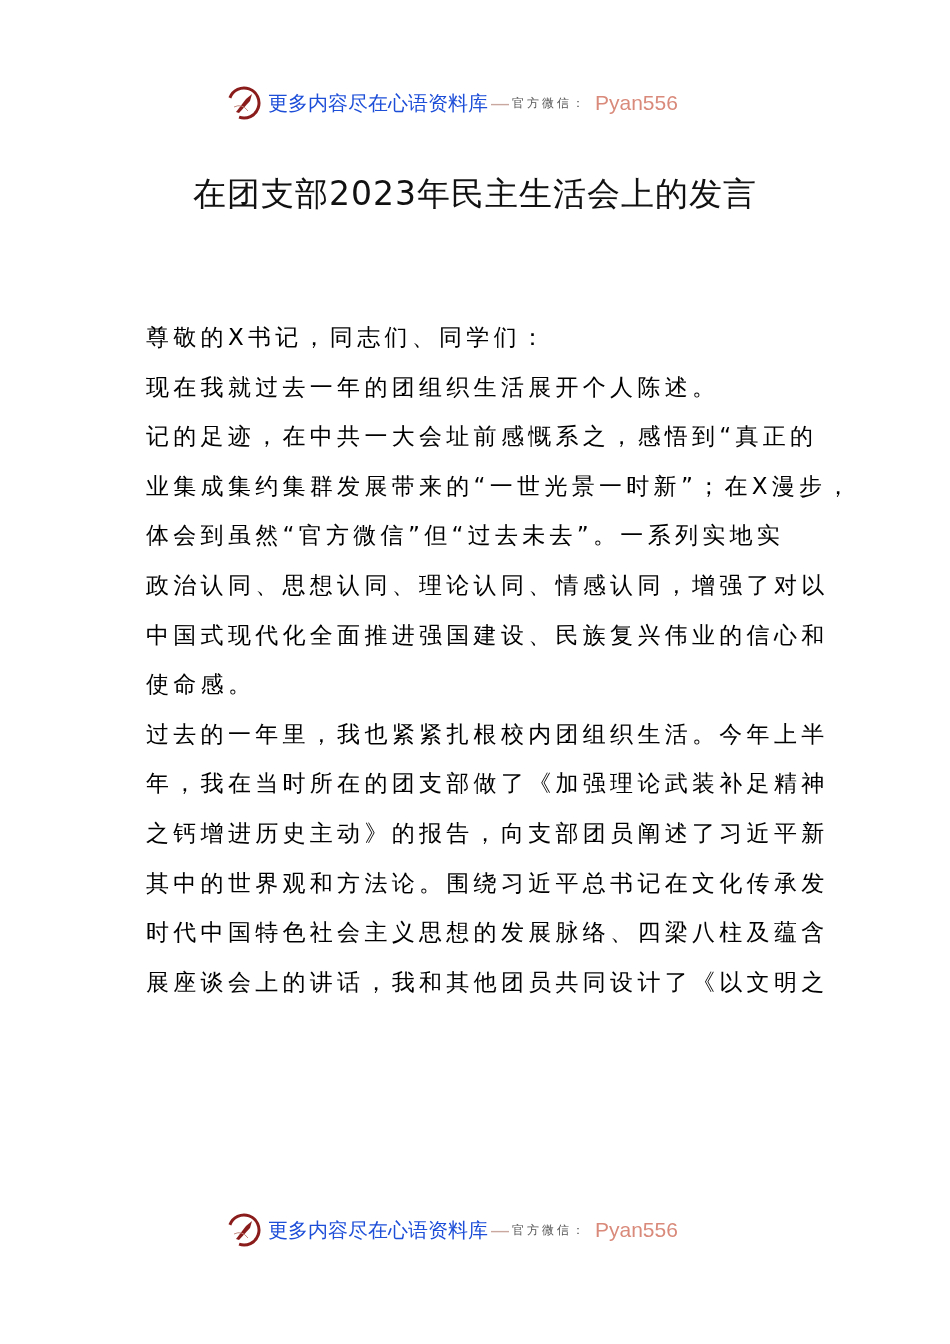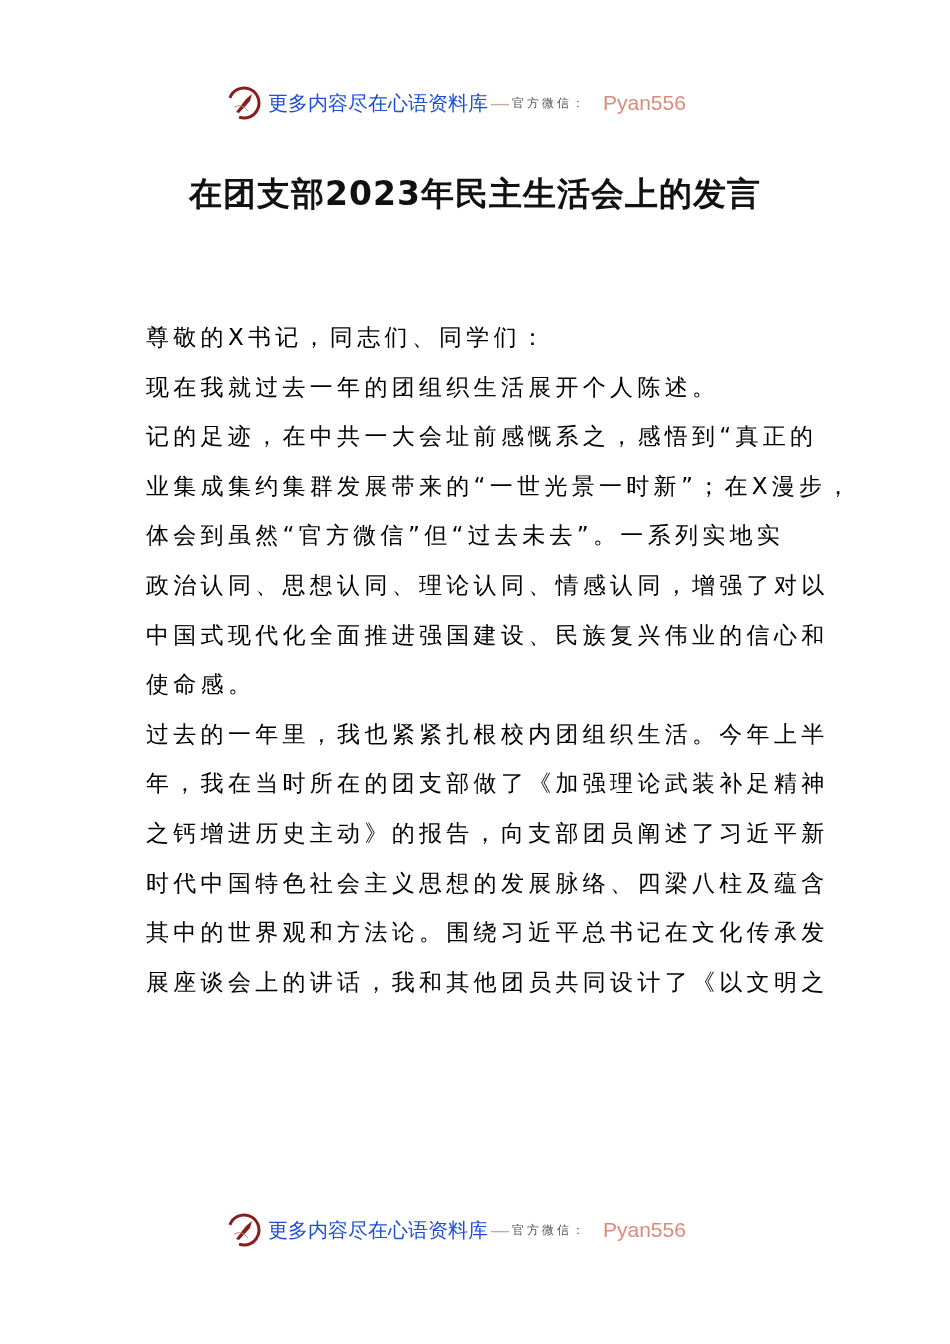--- a/index.html
+++ b/index.html
@@ -5,23 +5,23 @@
   html, body { margin: 0; padding: 0; background: #ffffff; }
   body { width: 950px; height: 1344px; position: relative; overflow: hidden;
          font-family: "DejaVu Sans", "Liberation Sans", sans-serif; color: #111; }
   .watermark { position: absolute; left: 226px; height: 40px; display: flex; align-items: center; }
   .watermark.top { top: 83px; }
   .watermark.bottom { top: 1210px; }
   .wm-logo { width: 36px; height: 36px; margin-right: 6px; }
   .wm-site { font-family: "DejaVu Serif", "Liberation Serif", serif; font-size: 20px; color: #1d4ed8; letter-spacing: 0px; }
   .wm-dash { font-size: 20px; color: #c9a8a0; margin: 0 2px; }
   .wm-official { font-family: "DejaVu Serif", "Liberation Serif", serif; font-size: 12px; color: #555; letter-spacing: 3px; }
-  .wm-id { font-family: "Liberation Sans", sans-serif; font-size: 21px; color: #d98a7a; margin-left: 16px; }
+  .wm-id { font-family: "Liberation Sans", sans-serif; font-size: 21px; color: #d98a7a; margin-left: 8px; }
   .title { position: absolute; top: 172px; left: 0; width: 950px; text-align: center;
-           font-size: 33px; font-weight: bold; color: #111; letter-spacing: 1px; }
+           font-size: 33px; font-weight: normal; color: #111; letter-spacing: 1px; }
   .body { position: absolute; top: 313px; left: 146px; width: 690px; }
   .line { font-size: 23px; line-height: 49.6px; height: 49.6px; white-space: nowrap;
           letter-spacing: 4.3px; color: #000000; }
 </style>
 </head>
 <body>
 
 <div class="watermark top">
   <svg class="wm-logo" viewBox="0 0 36 36">
     <circle cx="18" cy="18" r="15" fill="none" stroke="#8b1c1c" stroke-width="3" stroke-dasharray="70 24" transform="rotate(200 18 18)"></circle>
@@ -41,22 +41,22 @@
   <div class="line">现在我就过去一年的团组织生活展开个人陈述。</div>
   <div class="line">记的足迹，在中共一大会址前感慨系之，感悟到“真正的</div>
   <div class="line">业集成集约集群发展带来的“一世光景一时新”；在X漫步，</div>
   <div class="line">体会到虽然“官方微信”但“过去未去”。一系列实地实</div>
   <div class="line">政治认同、思想认同、理论认同、情感认同，增强了对以</div>
   <div class="line">中国式现代化全面推进强国建设、民族复兴伟业的信心和</div>
   <div class="line">使命感。</div>
   <div class="line">过去的一年里，我也紧紧扎根校内团组织生活。今年上半</div>
   <div class="line">年，我在当时所在的团支部做了《加强理论武装补足精神</div>
   <div class="line">之钙增进历史主动》的报告，向支部团员阐述了习近平新</div>
+  <div class="line">其中的世界观和方法论。围绕习近平总书记在文化传承发</div>
   <div class="line">时代中国特色社会主义思想的发展脉络、四梁八柱及蕴含</div>
-  <div class="line">其中的世界观和方法论。围绕习近平总书记在文化传承发</div>
   <div class="line">展座谈会上的讲话，我和其他团员共同设计了《以文明之</div>
 </div>
 
 <div class="watermark bottom">
   <svg class="wm-logo" viewBox="0 0 36 36">
     <circle cx="18" cy="18" r="15" fill="none" stroke="#8b1c1c" stroke-width="3" stroke-dasharray="70 24" transform="rotate(200 18 18)"></circle>
     <path d="M10 27 L20 14 L26 9 L24 16 L13 28 Z" fill="#8b1c1c"></path>
     <path d="M8 22 Q16 18 22 26" fill="none" stroke="#c58a80" stroke-width="1"></path>
   </svg>
   <span class="wm-site">更多内容尽在心语资料库</span>

